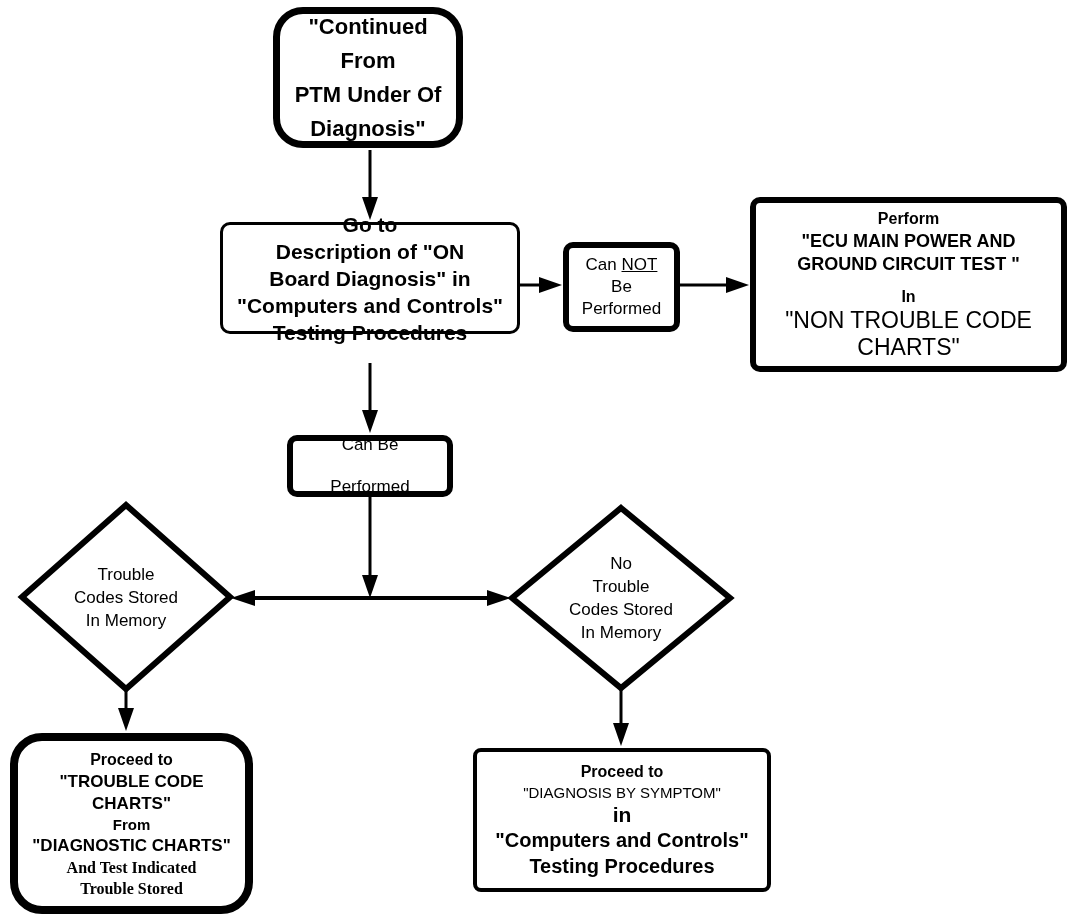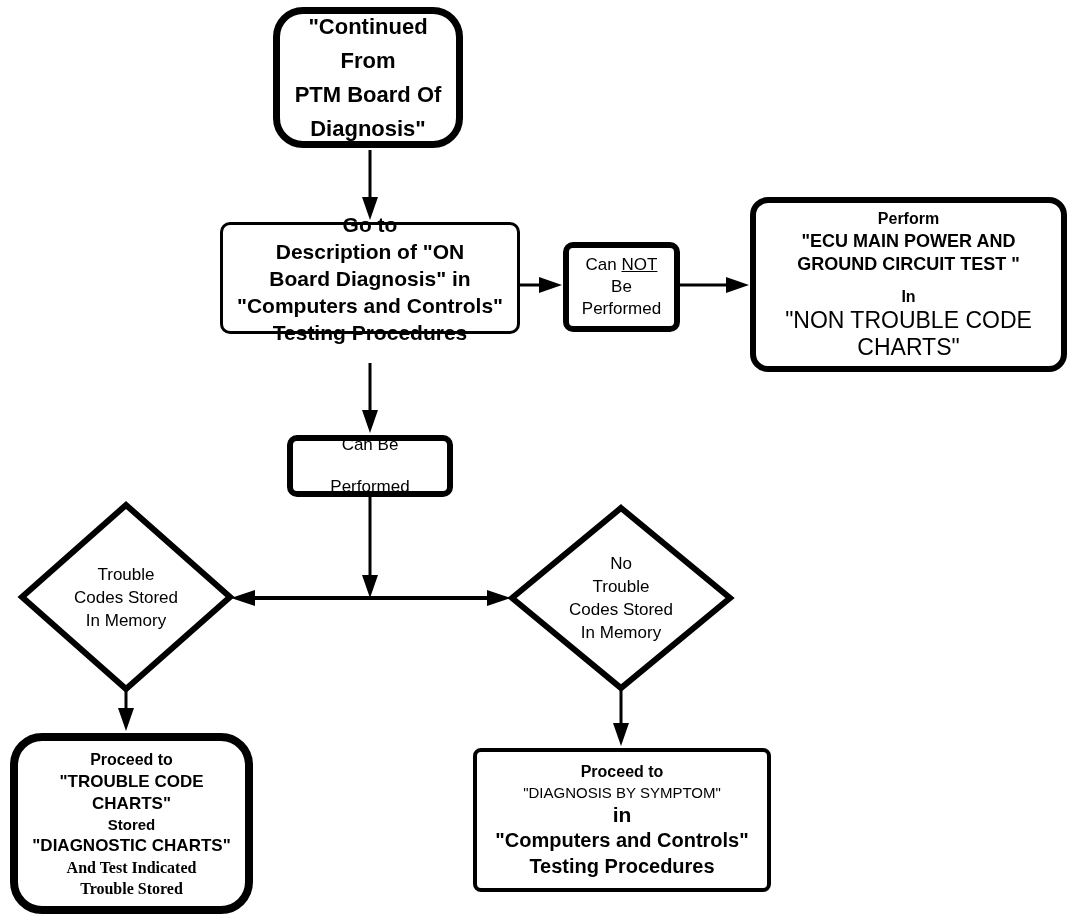--- a/index.html
+++ b/index.html
@@ -34,21 +34,21 @@
   
   #node-continued{left:273px;top:7px;width:190px;height:141px;border-width:7px;border-radius:30px;
     font-weight:bold;font-size:22px;line-height:34px;}
   
   #node-goto{left:220px;top:222px;width:300px;height:112px;border-width:3px;border-radius:10px;
     font-weight:bold;font-size:21px;line-height:27px;}
   
   #node-cannot{left:563px;top:242px;width:117px;height:90px;border-width:6px;border-radius:10px;
     font-size:17px;line-height:22px;}
   
-  #node-ecu{left:750px;top:197px;width:317px;height:175px;border-width:6px;border-radius:18px;}
+  #node-ecu{left:750px;top:197px;width:317px;height:175px;border-width:6px;border-radius:10px;}
   #node-ecu .l0{font-size:16px;font-weight:600;line-height:22px;}
   #node-ecu .l1,#node-ecu .l2{font-size:18px;font-weight:bold;line-height:23px;}
   #node-ecu .l3{font-size:16px;font-weight:bold;line-height:20px;margin-top:11px;}
   #node-ecu .l4,#node-ecu .l5{font-size:23px;font-weight:400;line-height:27px;}
   
   #node-canbe{left:287px;top:435px;width:166px;height:62px;border-width:6px;border-radius:10px;
     font-size:17px;line-height:22px;gap:20px;}
   
   #dtext-left{left:22px;top:505px;width:208px;height:184px;font-size:17px;line-height:23px;}
   #dtext-right{left:512px;top:508px;width:218px;height:180px;font-size:17px;line-height:23px;align-items:center;}
@@ -98,21 +98,21 @@
 
     <line x1="126" y1="690" x2="126" y2="710" stroke="#000000" stroke-width="3"></line>
     <polygon points="126,731 118,708 134,708" fill="#000000"></polygon>
 
     <line x1="621" y1="689" x2="621" y2="724" stroke="#000000" stroke-width="3"></line>
     <polygon points="621,746 613,723 629,723" fill="#000000"></polygon>
   </svg>
 
   <div class="box" id="node-continued">
     <span class="line">"Continued From</span>
-    <span class="line">PTM Board Of</span>
+    <span class="line">PTM Under Of</span>
     <span class="line">Diagnosis"</span>
   </div>
 
   <div class="box" id="node-goto">
     <span class="line">Go to</span>
     <span class="line">Description of "ON</span>
     <span class="line">Board Diagnosis" in</span>
     <span class="line">"Computers and Controls"</span>
     <span class="line">Testing Procedures</span>
   </div>
@@ -147,21 +147,21 @@
     <span class="line">No</span>
     <span class="line">Trouble</span>
     <span class="line">Codes Stored</span>
     <span class="line">In Memory</span>
   </div>
 
   <div class="box" id="node-proceed-trouble">
     <span class="line l0">Proceed to</span>
     <span class="line l1">"TROUBLE CODE</span>
     <span class="line l2">CHARTS"</span>
-    <span class="line l3">Stored</span>
+    <span class="line l3">From</span>
     <span class="line l4">"DIAGNOSTIC CHARTS"</span>
     <span class="line l5">And Test Indicated</span>
     <span class="line l6">Trouble Stored</span>
   </div>
 
   <div class="box" id="node-proceed-symptom">
     <span class="line l0">Proceed to</span>
     <span class="line l1">"DIAGNOSIS BY SYMPTOM"</span>
     <span class="line l2">in</span>
     <span class="line l3">"Computers and Controls"</span>

